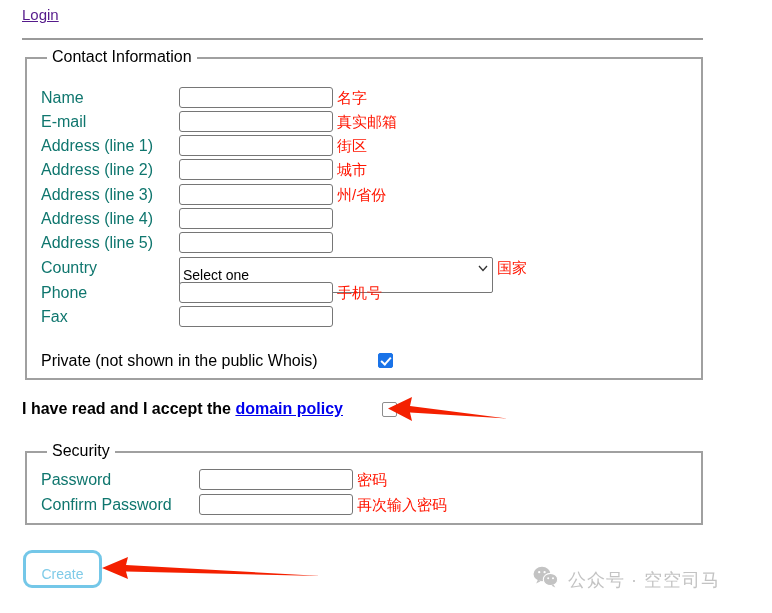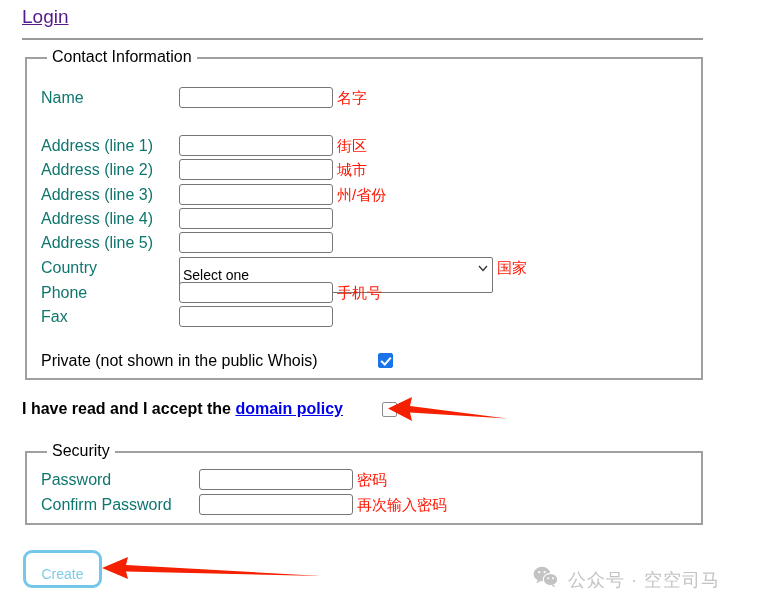--- a/index.html
+++ b/index.html
@@ -17,21 +17,21 @@
     -webkit-font-smoothing: antialiased;
   }
 
   
   .login-wrap {
     position: absolute;
     left: 22px;
     top: 6px;
   }
   .login-link {
-    font-size: 19px;
+    font-size: 15px;
     color: #551a8b;
     text-decoration: underline;
     cursor: pointer;
   }
 
   .top-rule {
     position: absolute;
     left: 22px;
     top: 38px;
     width: 681px;
@@ -275,20 +275,25 @@
 
 <div class="fs contact" id="contact-fs">
   <div class="fs-legend">Contact Information</div>
 
   <div class="row" style="top:28px">
     <span class="lbl">Name</span>
     <input class="txt" type="text" style="top: 0px;" value="">
     <span class="note">名字</span>
   </div>
 
+  <div class="row" style="top:52px">
+    <span class="lbl">E-mail</span>
+    <input class="txt" type="text" style="top: 0px;" value="">
+    <span class="note">真实邮箱</span>
+  </div>
 
   <div class="row" style="top:76px">
     <span class="lbl">Address (line 1)</span>
     <input class="txt" type="text" style="top: 0px;" value="">
     <span class="note">街区</span>
   </div>
 
   <div class="row" style="top:100px">
     <span class="lbl">Address (line 2)</span>
     <input class="txt" type="text" style="top: 0px;" value="">

